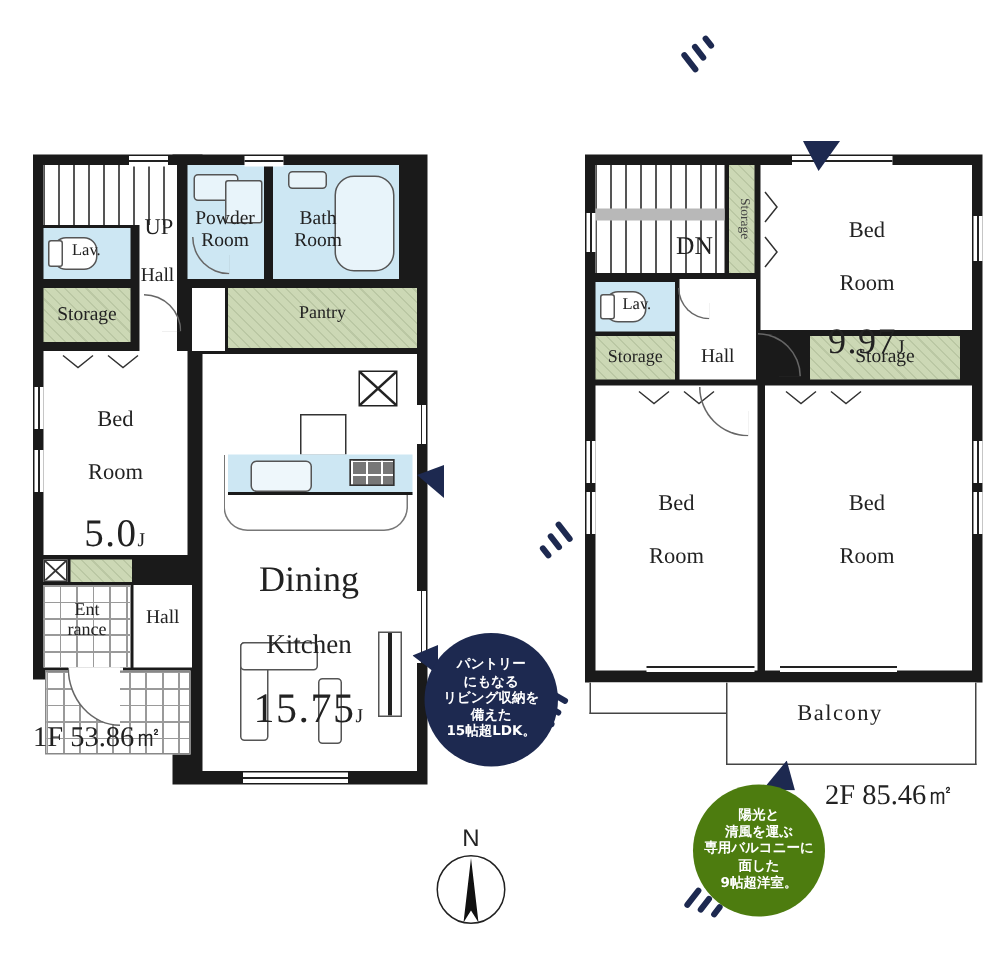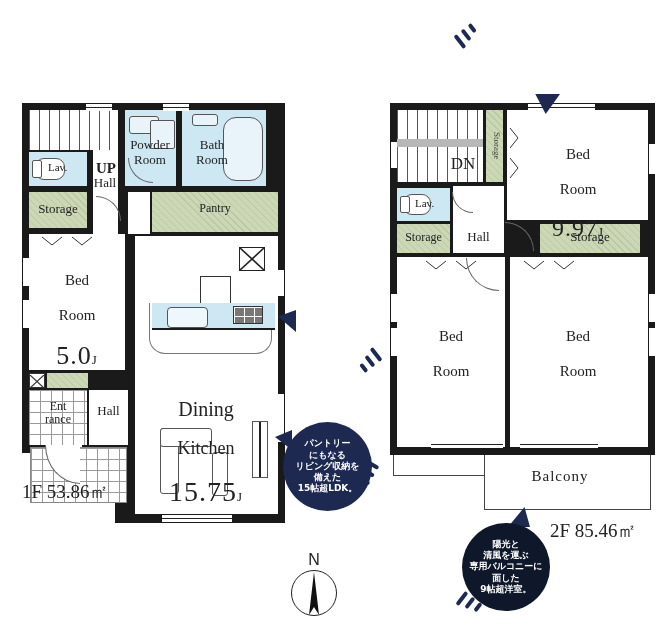--- a/index.html
+++ b/index.html
@@ -95,39 +95,39 @@
       <polyline points="32,1 42,9 52,1" fill="#fff" stroke="#333" stroke-width="1"></polyline>
     </svg>
 
   <div class="arc" style="left:45px;top:445px;width:36px;height:38px;border-top:none;border-right:none;border-radius:0 0 0 100%;background:#fff;"></div>
   <div class="arc" style="left:128px;top:158px;width:24px;height:24px;border-top:none;border-right:none;border-radius:0 0 0 100%;"></div>
   <div class="arc" style="left:96px;top:196px;width:24px;height:24px;border-bottom:none;border-left:none;border-radius:0 100% 0 0;"></div>
 
   <div class="room tiles" style="left:30px;top:447px;width:97px;height:56px;border:1px solid #888;box-sizing:border-box;background-color:#fff;"></div>
   <div class="arc" style="left:45px;top:445px;width:34px;height:38px;border-top:none;border-right:none;border-radius:0 0 0 100%;background:#fff;"></div>
 
-  <div class="label" style="left:90px;top:160px;width:32px;font-size:15px;font-weight:bold;">UP</div>
+  <div class="label" style="left:90px;top:144px;width:32px;font-size:15px;">UP</div>
   <div class="label" style="left:88px;top:176px;width:34px;font-size:13px;">Hall</div>
   <div class="label" style="left:48px;top:161px;width:36px;font-size:11px;text-align:left;">Lav.</div>
   <div class="label" style="left:29px;top:202px;width:58px;font-size:13px;">Storage</div>
   <div class="label" style="left:120px;top:138px;width:60px;font-size:13px;">Powder
 Room</div>
   <div class="label" style="left:182px;top:138px;width:60px;font-size:13px;">Bath
 Room</div>
   <div class="label" style="left:175px;top:202px;width:80px;font-size:12px;">Pantry</div>
   <div class="label" style="left:34px;top:254px;width:86px;">
     <div style="font-size:15px;">Bed</div>
     <div style="font-size:15px;">Room</div>
     <div class="num"><span>5.0</span><span class="unit">J</span></div>
   </div>
   <div class="label" style="left:30px;top:400px;width:56px;font-size:12px;">Ent
 rance</div>
   <div class="label" style="left:89px;top:404px;width:39px;font-size:13px;">Hall</div>
   <div class="label" style="left:150px;top:356px;width:112px;">
-    <div style="font-size:20px;margin-top:24px;">Dining</div>
+    <div style="font-size:24px;">Dining</div>
     <div style="font-size:18px;">Kitchen</div>
     <div style="font-size:28px;letter-spacing:1px;"><span>15.75</span><span class="unit">J</span></div>
   </div>
   <div class="label" style="left:22px;top:481px;width:120px;font-size:19px;text-align:left;">1F 53.86㎡</div>
 
   <div class="wall" style="left:390px;top:103px;width:265px;height:352px;"></div>
 
   <div class="room stairsv" style="left:397px;top:110px;width:86px;height:72px;"></div>
   <div class="abs" style="left:397px;top:139px;width:86px;height:8px;background:#b8b8b8;"></div>
   <div class="room green" style="left:486px;top:110px;width:17px;height:72px;"></div>
@@ -212,21 +212,21 @@
 リビング収納を
 備えた
 15帖超LDK。</div>
   <div class="tail" style="left:275px;top:430px;width:17px;height:20px;background:#1d2950;clip-path:polygon(100% 0,100% 100%,0 35%);"></div>
   <div class="dashes" style="left:356px;top:464px;transform:rotate(120deg);">
     <span style="height:16px;background:#1d2950;"></span>
       <span style="height:13px;background:#1d2950;"></span>
       <span style="height:10px;background:#1d2950;"></span>
   </div>
 
-  <div class="bubble" style="left:462px;top:523px;width:88px;height:88px;background:#0f172a;font-size:9px;">陽光と
+  <div class="bubble" style="left:462px;top:523px;width:88px;height:88px;background:#4d7c0f;font-size:9px;">陽光と
 清風を運ぶ
 専用バルコニーに
 面した
 9帖超洋室。</div>
   <div class="tail" style="left:508px;top:507px;width:22px;height:20px;background:#1d2950;clip-path:polygon(0 100%,100% 100%,75% 0);"></div>
   <div class="dashes" style="left:458px;top:596px;transform:rotate(38deg);">
     <span style="height:16px;background:#1d2950;"></span>
       <span style="height:13px;background:#1d2950;"></span>
       <span style="height:10px;background:#1d2950;"></span>
   </div>

